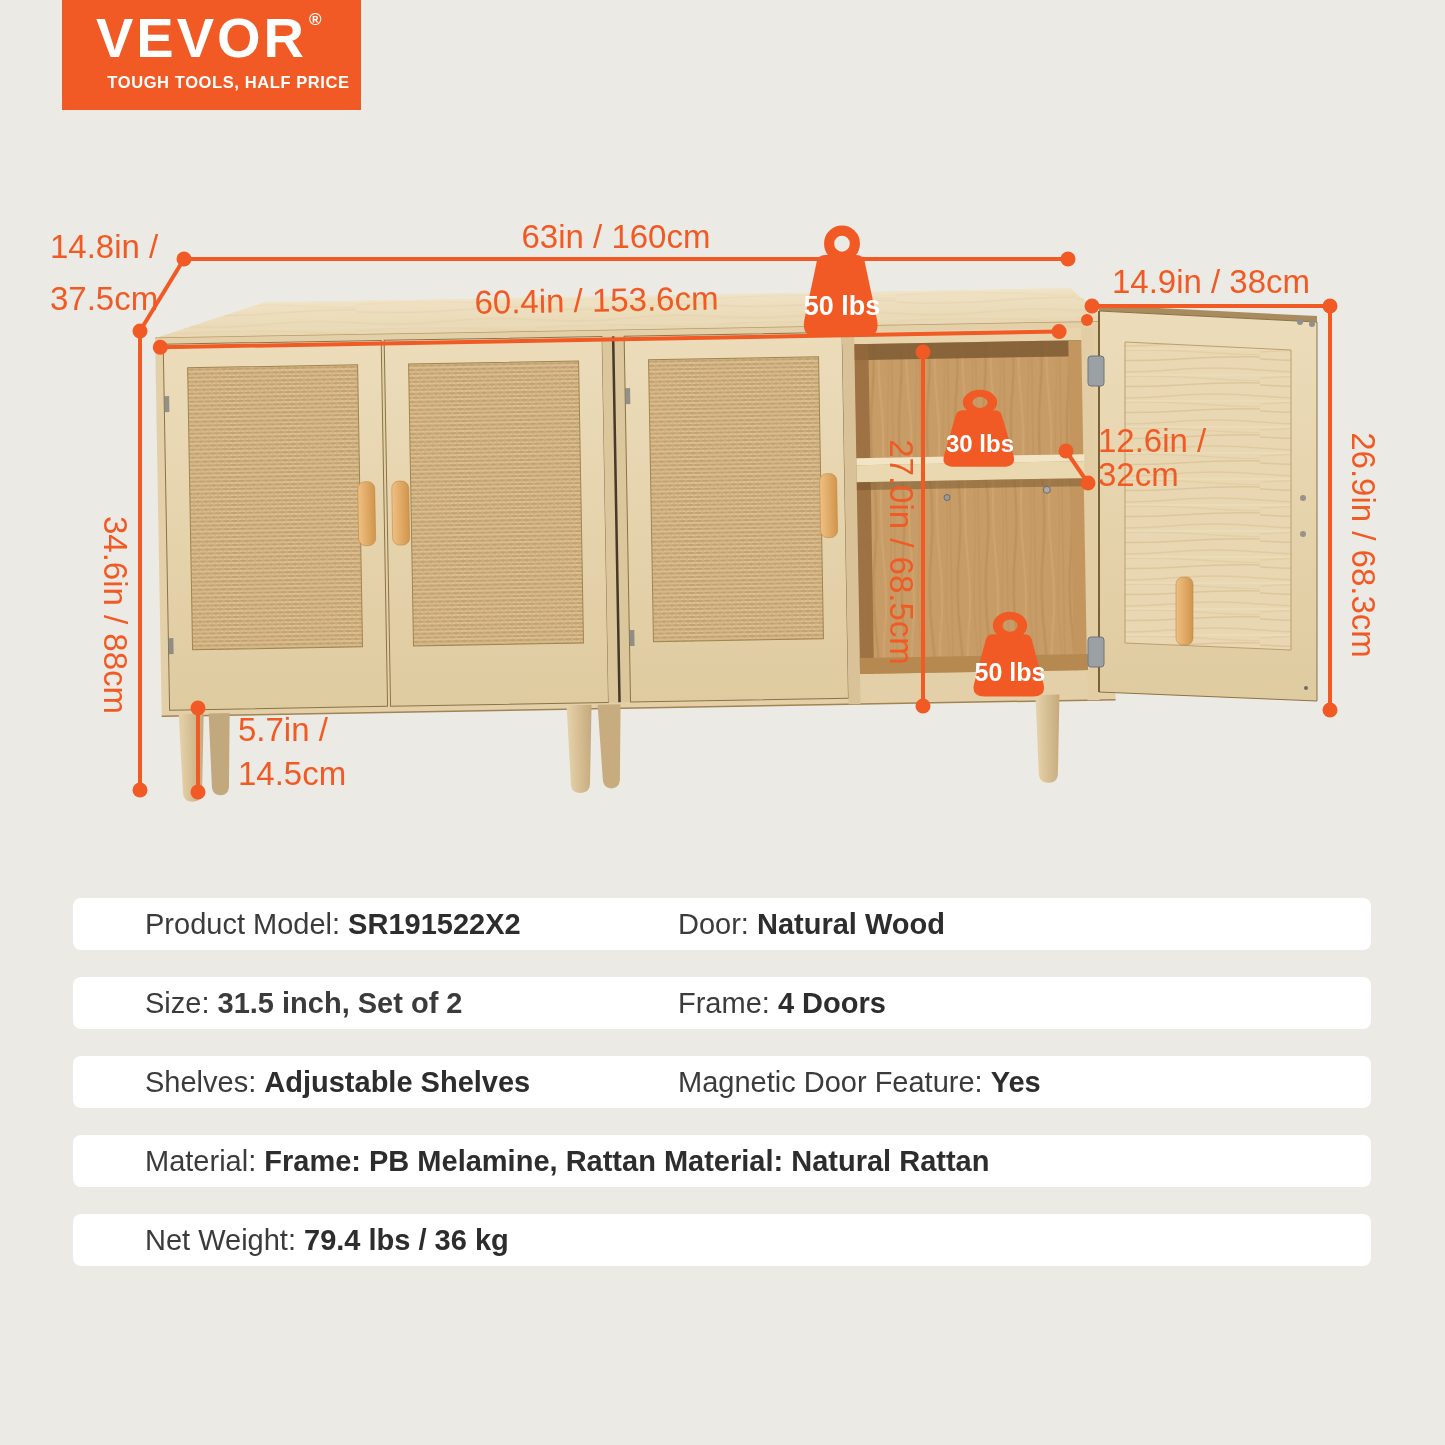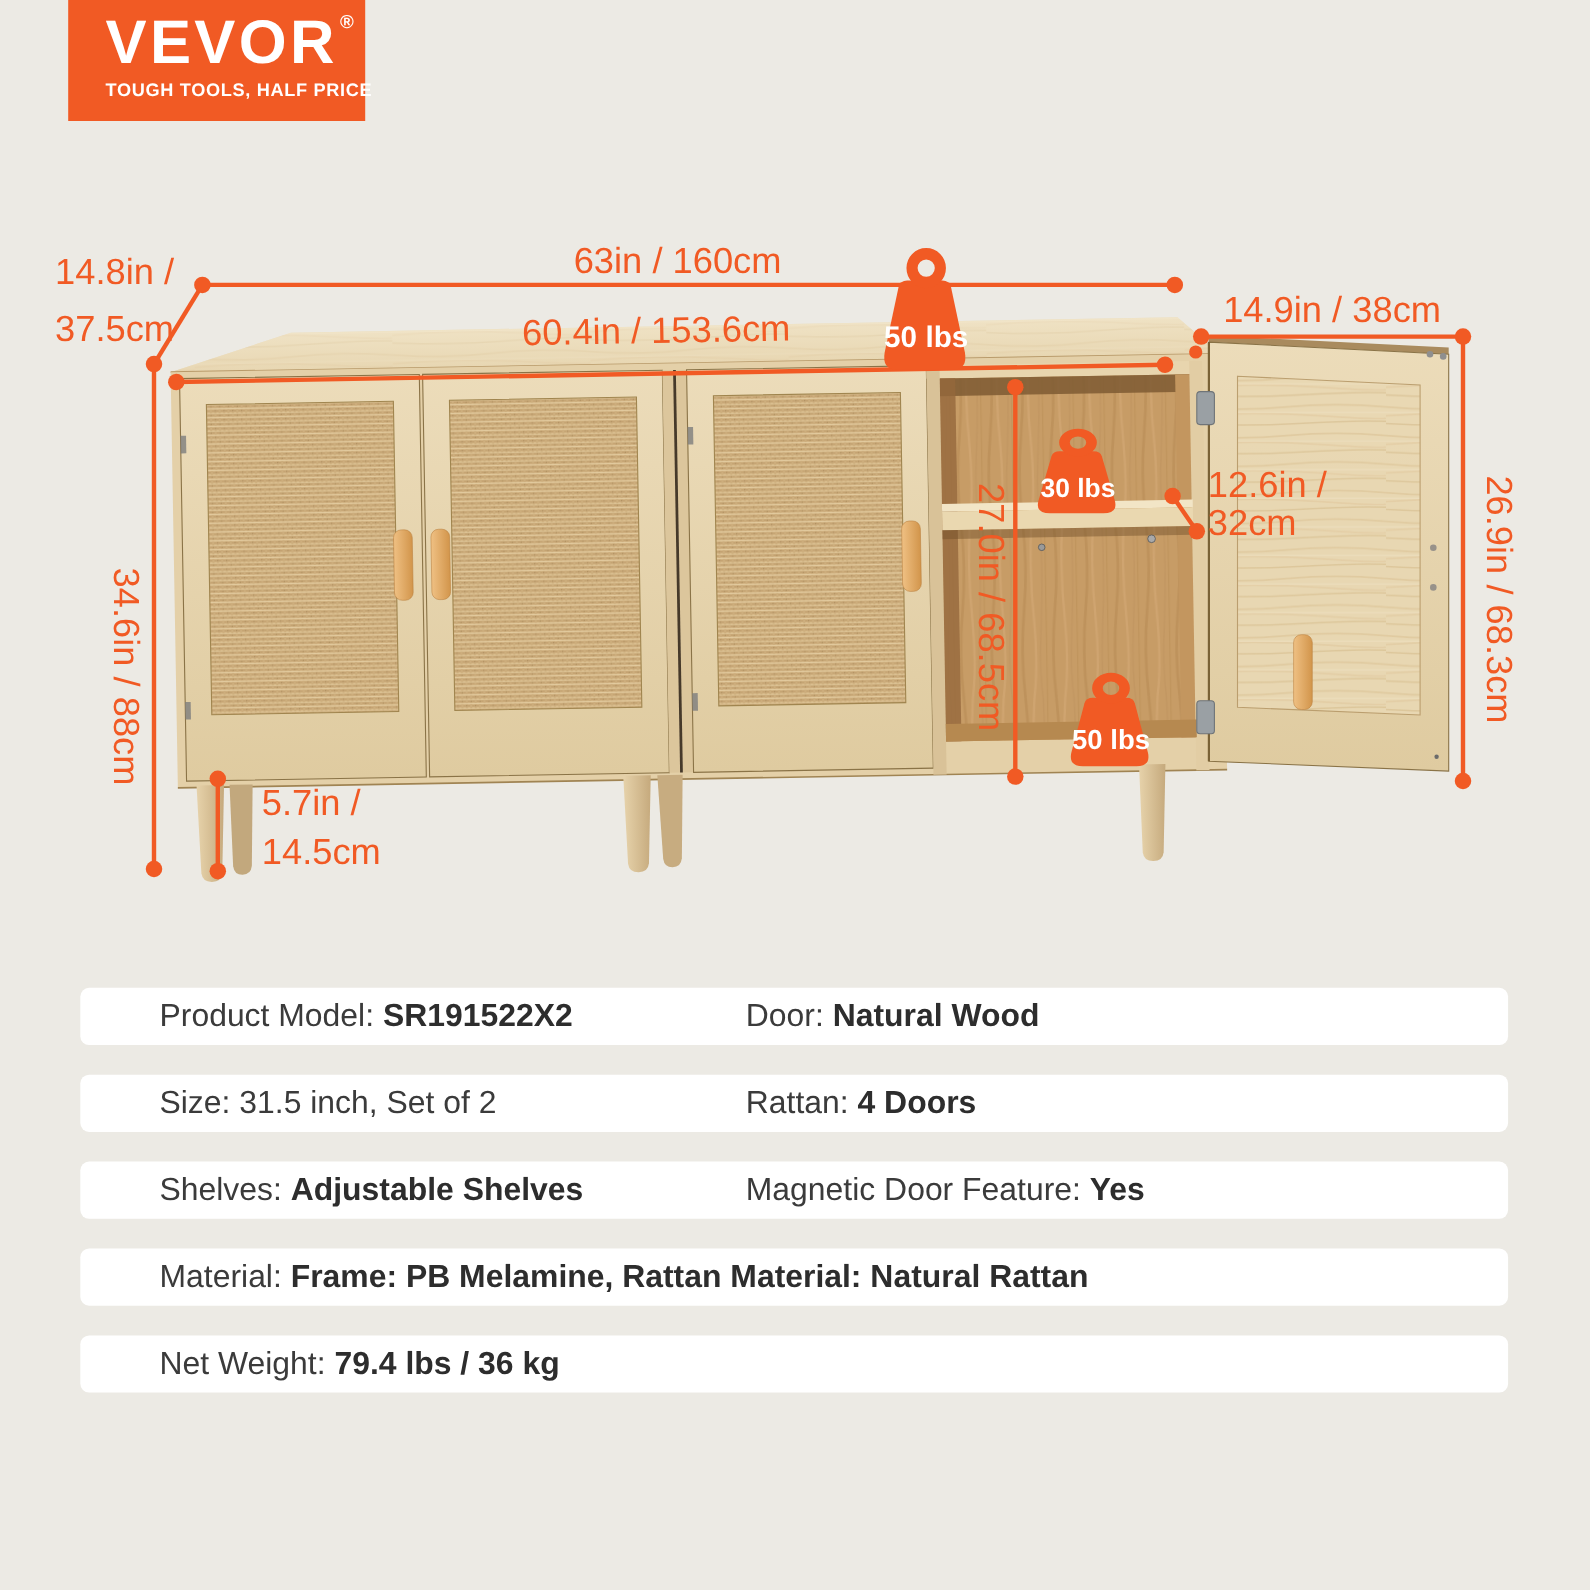--- a/index.html
+++ b/index.html
@@ -3,21 +3,21 @@
 <meta charset="utf-8">
 <style>
   html,body{margin:0;padding:0;background:#ccc;}
   .canvas{
     position:relative;width:1445px;height:1445px;overflow:hidden;
     background:#ECEAE4;font-family:"Liberation Sans",sans-serif;
     -webkit-font-smoothing:antialiased;
   }
   
   .logo{
-    position:absolute;left:62px;top:0;width:270px;height:110px;
+    position:absolute;left:62px;top:0;width:299px;height:110px;
     background:#F15A24;color:#fff;box-sizing:border-box;
     padding:10px 0 0 34px;
   }
   .brand-line{display:flex;align-items:flex-start;line-height:1;}
   .brand{font-size:56px;font-weight:bold;letter-spacing:3px;}
   .reg{font-size:17px;font-weight:bold;margin-left:2px;margin-top:1px;}
   .tagline{font-size:16.5px;font-weight:bold;letter-spacing:0.6px;margin-top:7px;white-space:nowrap;text-align:center;}
   
   .stage{position:absolute;left:0;top:0;}
   .stage text{font-family:"Liberation Sans",sans-serif;}
@@ -27,21 +27,21 @@
   .spec-rows{position:absolute;left:73px;top:898px;width:1298px;}
   .row{
     position:relative;height:52px;margin-bottom:27px;background:#fff;
     border-radius:8px;
   }
   .cell{position:absolute;top:0;height:52px;line-height:53px;white-space:nowrap;
         font-size:29px;color:#3B3B3B;}
   .c-left{left:72px;}
   .c-right{left:605px;}
   .val{font-weight:bold;color:#2D2D2D;text-align:center;}
-  .val.nb{font-weight:normal;color:#3B3B3B;}
+  .val.nb{font-weight:bold;color:#3B3B3B;}
 </style>
 </head>
 <body>
 
 <div class="canvas">
 
   <svg class="stage" width="1445" height="890" viewBox="0 0 1445 890">
     <defs>
       <linearGradient id="gTop" x1="0" y1="0" x2="0" y2="1">
         <stop offset="0" stop-color="#F4EAD2"></stop>
@@ -249,21 +249,21 @@
       <div class="cell c-right">
         <span class="lbl">Door: </span><span class="val">Natural Wood</span>
       </div>
     </div>
 
     <div class="row">
       <div class="cell c-left">
         <span class="lbl">Size: </span><span class="val nb">31.5 inch, Set of 2</span>
       </div>
       <div class="cell c-right">
-        <span class="lbl">Rattan: </span><span class="val">4 Doors</span>
+        <span class="lbl">Frame: </span><span class="val">4 Doors</span>
       </div>
     </div>
 
     <div class="row">
       <div class="cell c-left">
         <span class="lbl">Shelves: </span><span class="val">Adjustable Shelves</span>
       </div>
       <div class="cell c-right">
         <span class="lbl">Magnetic Door Feature: </span><span class="val">Yes</span>
       </div>

